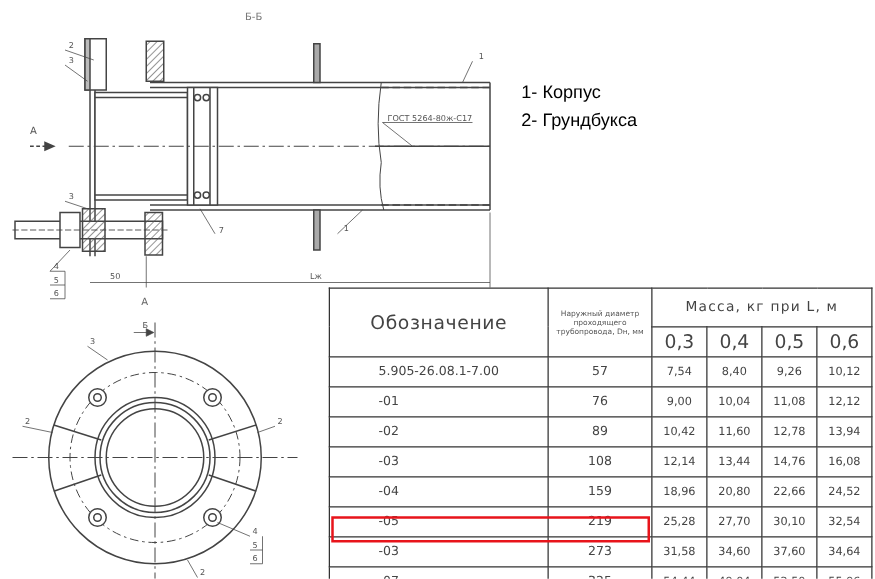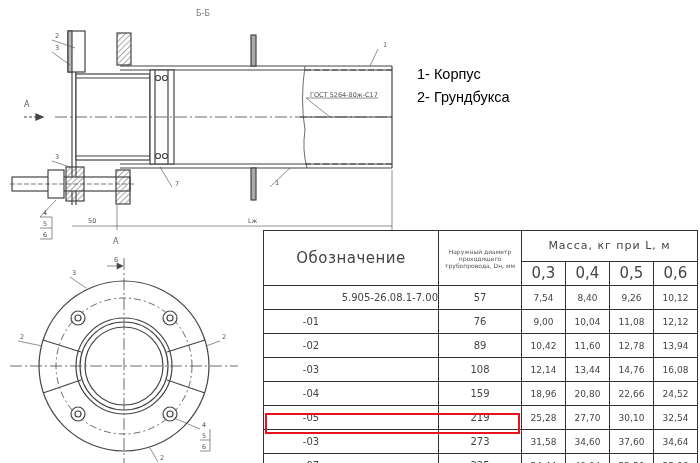--- a/index.html
+++ b/index.html
@@ -9,21 +9,21 @@
   .legend div { white-space: nowrap; }
   .table-wrap { position: absolute; left: 263px; top: 230px; }
   table { border-collapse: collapse; font-family: "DejaVu Sans", sans-serif; font-size: 10px; color: #444; }
   td, th { border: 1.5px solid #333; text-align: center; padding: 0; font-weight: normal; margin-top: 32px; }
   th.h-des { width: 174px; height: 54px; font-size: 15px; letter-spacing: 0.5px; }
   th.h-dia { width: 82px; font-size: 6px; line-height: 7px; color: #555; }
   th.h-mass { height: 28px; font-size: 11px; letter-spacing: 1px; }
   th.h-l { width: 43px; height: 22px; font-size: 15px; }
   td { height: 23px; }
   td.c-des { text-align: center; padding-right: 80px; font-size: 10px; }
-  td.c-des.first { text-align: right; padding-right: 0; }
+  td.c-des.first { text-align: center; padding-right: 0; }
   td.c-m { font-size: 9px; }
   .highlight { position: absolute; left: 265px; top: 413px; width: 255px; height: 21px; border: 2.5px solid #e8141b; box-sizing: border-box; }
 </style>
 </head>
 <body>
 
 <svg class="drawing" viewBox="0 0 700 463" xmlns="http://www.w3.org/2000/svg" font-family="DejaVu Sans, sans-serif" fill="none" stroke="#444" stroke-width="1.2">
   <defs>
     <pattern id="hatch" width="4" height="4" patternUnits="userSpaceOnUse" patternTransform="rotate(45)">
       <line x1="0" y1="0" x2="0" y2="4" stroke="#555" stroke-width="1"></line>

